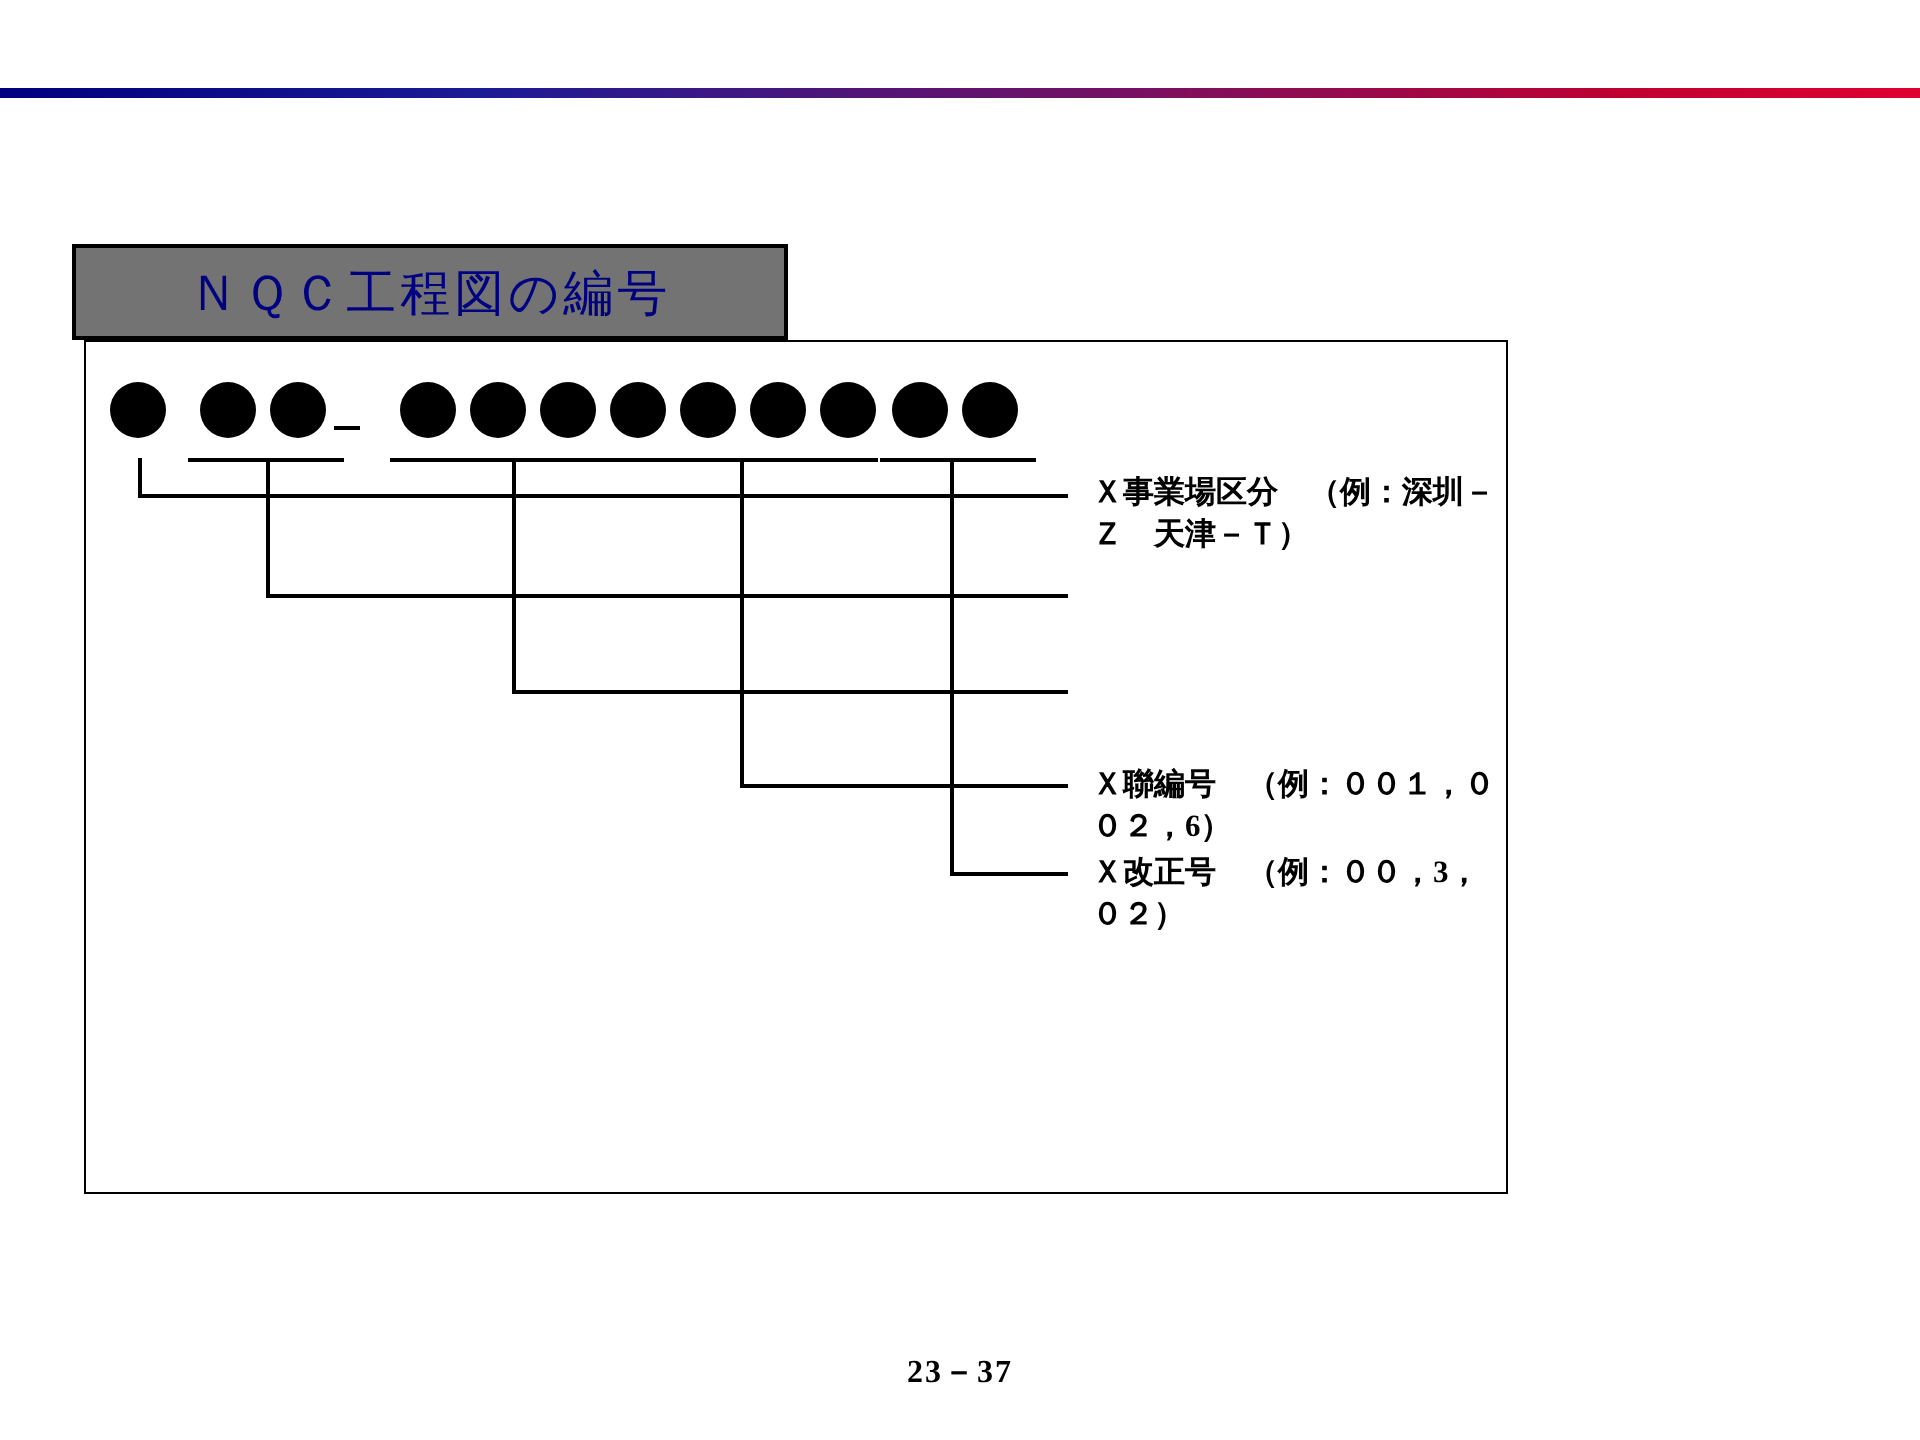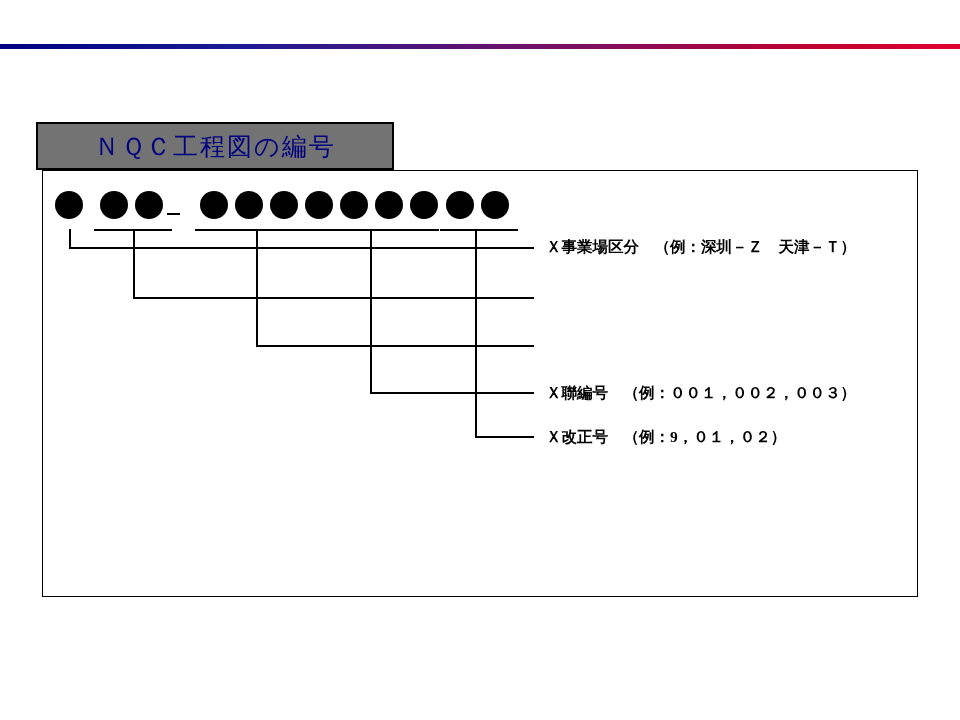--- a/index.html
+++ b/index.html
@@ -49,21 +49,21 @@
     font-size: 25px;
     font-family: "Liberation Serif", serif;
     letter-spacing: 2px;
     white-space: nowrap;
   }
   
   .frame {
     position: absolute;
     left: 42px;
     top: 170px;
-    width: 876px;
+    width: 712px;
     height: 427px;
     border: 1px solid #000000;
     box-sizing: border-box;
     background: #ffffff;
   }
   
   .dots {
     position: absolute;
     left: 0;
     top: 0;
@@ -174,19 +174,20 @@
     <div class="vline" style="left:213px; top:58px; height:116px;"></div>
     <div class="hline" style="left:213px; top:174px; width:278px;"></div>
 
     <div class="vline" style="left:327px; top:58px; height:163px;"></div>
     <div class="hline" style="left:327px; top:221px; width:164px;"></div>
 
     <div class="vline" style="left:432px; top:58px; height:207px;"></div>
     <div class="hline" style="left:432px; top:265px; width:59px;"></div>
 
     <div class="label" style="left:503px; top:65px;">Ｘ事業場区分　（例：深圳－Ｚ　天津－Ｔ）</div>
-    <div class="label" style="left:503px; top:211px;">Ｘ聯編号　（例：００１，００２，００３）</div>
-    <div class="label" style="left:503px; top:255px;">Ｘ改正号　（例：9，０１，０２）</div>
+    <div class="label" style="left:503px; top:211px;">Ｘ聯編号　（例：００１，００２，6）</div>
+    <div class="label" style="left:503px; top:255px;">Ｘ改正号　（例：００，3，０２）</div>
 
   </div>
 
+  <div class="page-num">23－37</div>
 
 </div>
 
 </body></html>

